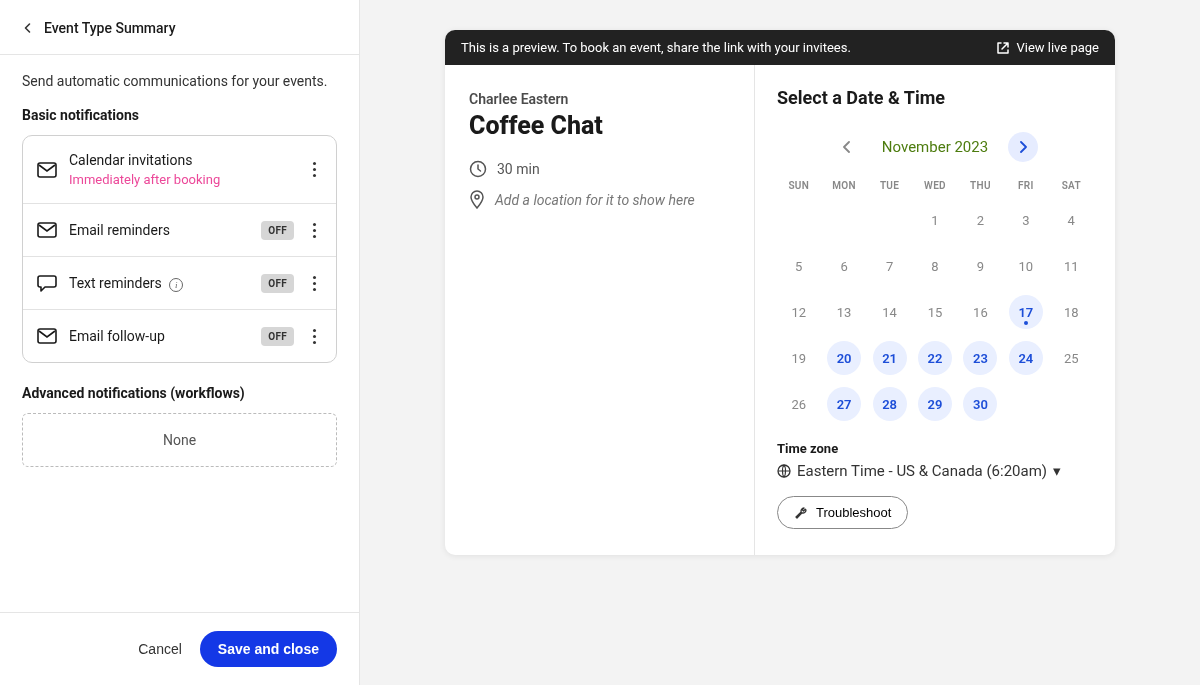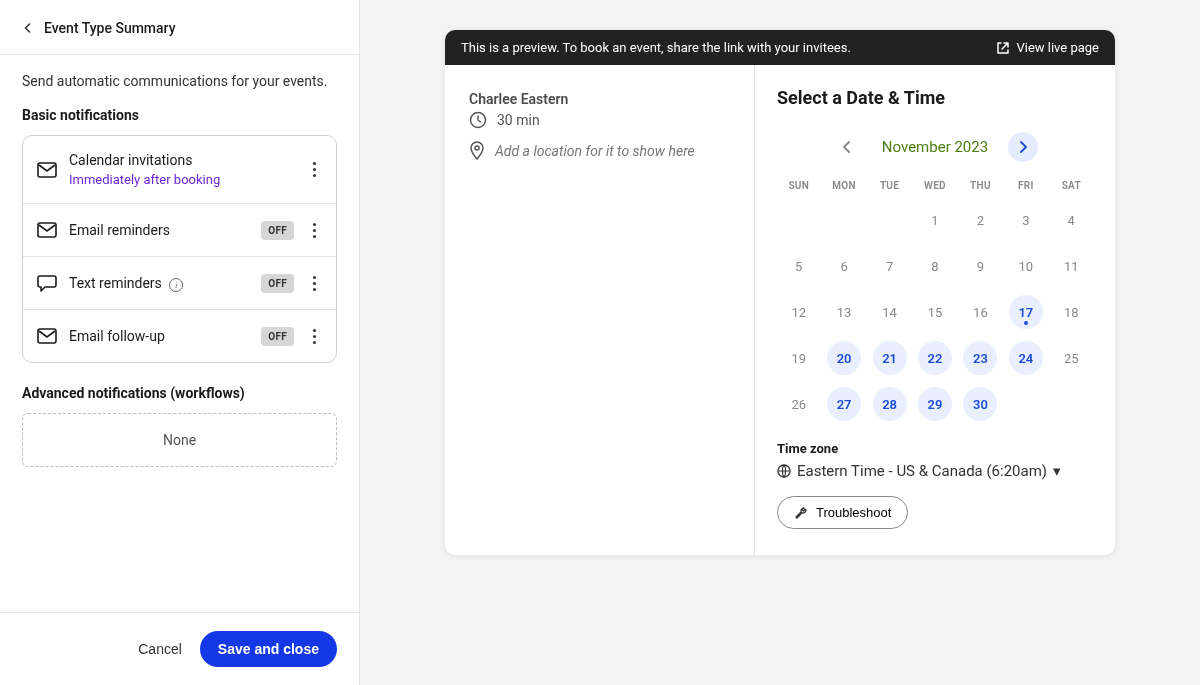--- a/index.html
+++ b/index.html
@@ -11,21 +11,21 @@
   .page-title { font-size: 22px; font-weight: 700; margin-bottom: 16px; }
   .panel-divider { border: none; border-top: 1px solid #e5e5e5; margin: 0 -22px 18px -22px; }
   .desc { font-size: 14px; color: #333; margin-bottom: 18px; }
   .section-title { font-size: 14px; font-weight: 700; margin-bottom: 12px; }
   .card-list { border: 1px solid #d0d0d0; border-radius: 10px; overflow: hidden; margin-bottom: 22px; }
   .card-row { display: flex; align-items: center; padding: 16px 14px; border-bottom: 1px solid #e2e2e2; gap: 12px; }
   .card-row:last-child { border-bottom: none; }
   .card-row .icon-slot { width: 20px; height: 20px; display: flex; align-items: center; justify-content: center; color: #1a1a1a; flex-shrink: 0; }
   .row-text { flex: 1; font-size: 14px; }
   .row-title { font-size: 14px; }
-  .row-sub { font-size: 13px; color: #6d28d9; margin-top: 4px; }
+  .row-sub { font-size: 13px; color: #ec4899; margin-top: 4px; }
   .off-badge { background: #d6d6d6; color: #333; font-size: 10px; font-weight: 700; padding: 4px 7px; border-radius: 4px; letter-spacing: 0.3px; }
   .dots { width: 16px; height: 20px; display: flex; flex-direction: column; justify-content: center; align-items: center; gap: 3px; cursor: pointer; }
   .dots span { width: 3px; height: 3px; background: #333; border-radius: 50%; }
   .info-banner { background: #eef3fa; display: flex; gap: 10px; padding: 14px; border-radius: 6px; font-size: 13px; color: #333; margin-bottom: 14px; }
   .empty-box { border: 1px dashed #bbb; border-radius: 6px; text-align: center; padding: 18px; font-size: 14px; color: #555; margin-bottom: 20px; }
   .footer { border-top: 1px solid #e5e5e5; padding: 18px 22px; display: flex; justify-content: flex-end; gap: 18px; align-items: center; }
   .btn-cancel { background: none; border: none; font-size: 14px; color: #333; cursor: pointer; }
   .btn-primary { background: #1438e6; color: #fff; border: none; padding: 10px 18px; border-radius: 999px; font-size: 14px; font-weight: 600; cursor: pointer; }
   .right-area { flex: 1; background: #f3f3f3; display: flex; justify-content: center; padding: 30px 40px; }
   .preview-card { width: 670px; border-radius: 10px; overflow: hidden; background: #fff; box-shadow: 0 1px 6px rgba(0,0,0,0.08); display: flex; flex-direction: column; height: max-content; }
@@ -165,20 +165,21 @@
               <path d="M5 2H2v10h10V9M8 2h4v4M12 2L6 8" fill="none" stroke="#fff" stroke-width="1.5" stroke-linecap="round" stroke-linejoin="round"></path>
             </svg>
         </span>
         <span>View live page</span>
       </span>
     </div>
 
     <div class="preview-body">
       <div class="preview-left">
         <div class="host-name">Charlee Eastern</div>
+        <div class="event-title">Coffee Chat</div>
         <div class="meta-row">
           <span>
             <svg width="18" height="18" viewBox="0 0 18 18">
                 <circle cx="9" cy="9" r="7.5" fill="none" stroke="#555" stroke-width="1.5"></circle>
                 <path d="M9 5v4l2.5 2" fill="none" stroke="#555" stroke-width="1.5" stroke-linecap="round"></path>
               </svg>
           </span>
           <span>30 min</span>
         </div>
         <div class="meta-row">

